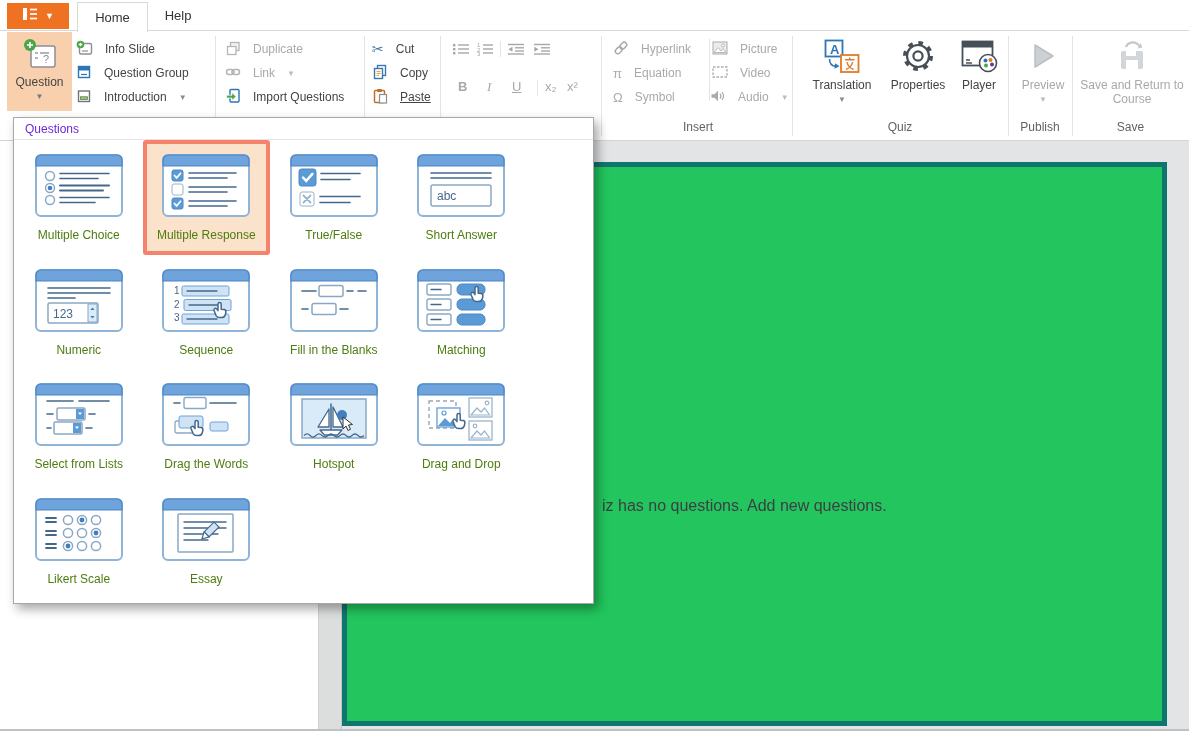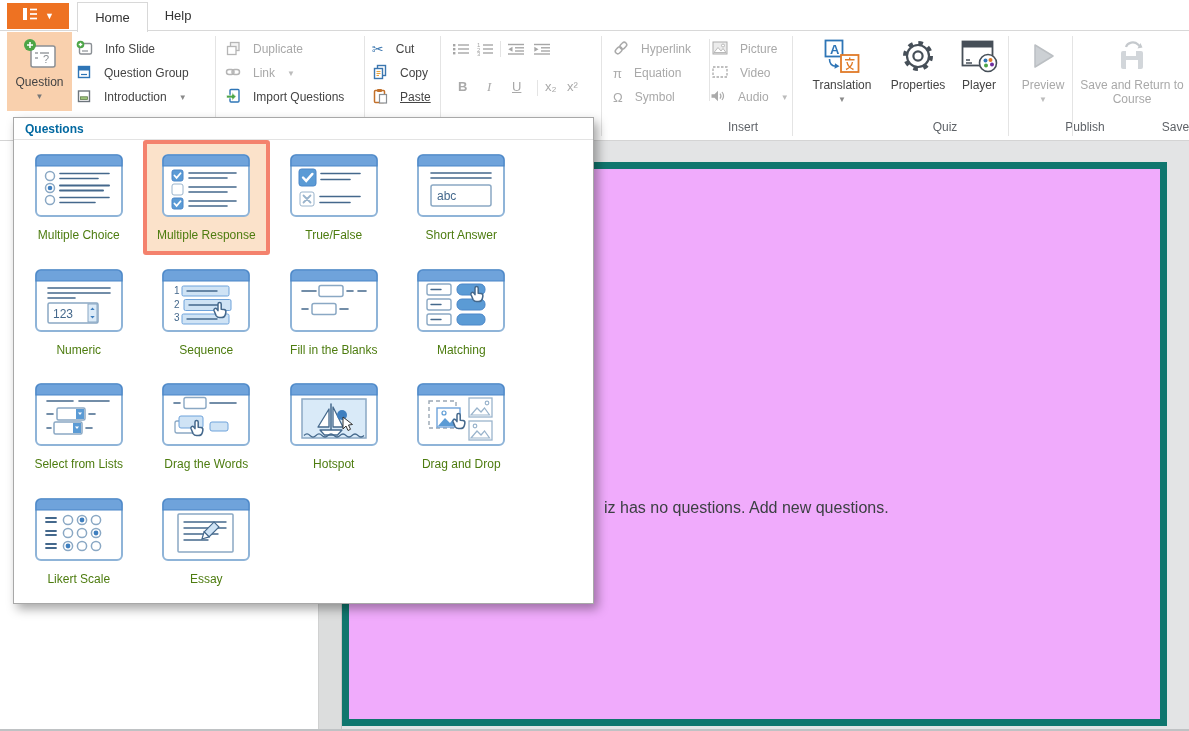--- a/index.html
+++ b/index.html
@@ -34,34 +34,34 @@
   .fbtn{position:absolute;font-size:13px;color:#a9a9a9;cursor:default;}
   .fbtn.b{font-weight:bold;}
   .fbtn.i{font-style:italic;font-family:"Liberation Serif",serif;}
   .fbtn.u{text-decoration:underline;}
   .bigbtn{position:absolute;top:3px;display:flex;flex-direction:column;align-items:center;
           font-size:12px;color:#444;cursor:pointer;}
   .bigbtn.dis{color:#a9a9a9;cursor:default;}
   .bigbtn .ic{height:44px;display:flex;align-items:center;justify-content:center;}
   .bigbtn .bl{text-align:center;line-height:14px;}
   .bigbtn .car{margin-top:3px;}
-  .glabel{position:absolute;top:89px;font-size:12px;color:#5f6368;text-align:center;cursor:default;margin-left:45px;}
+  .glabel{position:absolute;top:89px;font-size:12px;color:#5f6368;text-align:center;cursor:default;}
   
   .sidebar{position:absolute;top:141px;left:0;width:318px;bottom:2px;background:#fff;}
   .splitter{position:absolute;top:141px;left:318px;width:24px;bottom:2px;background:#dcdddd;
             border-left:1px solid #d0d1d1;border-right:1px solid #c6c7c7;box-sizing:border-box;}
   .canvasarea{position:absolute;top:141px;left:342px;right:0;bottom:2px;background:#e3e4e5;}
-  .slidepanel{position:absolute;top:21px;left:0;right:22px;bottom:3px;background:#f0abfc;
-              border:7px solid #0f766e;box-sizing:border-box;}
+  .slidepanel{position:absolute;top:21px;left:0;right:22px;bottom:3px;background:#22c55e;
+              border:5px solid #0f766e;box-sizing:border-box;}
   .emptymsg{position:absolute;left:255px;top:330px;font-size:16px;color:#3c4043;white-space:nowrap;}
   .winbottom{position:absolute;left:0;right:0;bottom:0;height:2px;background:#bfc2c4;}
   
   .menu{position:absolute;left:13px;top:117px;width:581px;height:487px;background:#fff;
         border:1px solid #a8a8a8;box-sizing:border-box;box-shadow:4px 5px 10px rgba(0,0,0,.35);z-index:50;}
-  .menu-title{position:absolute;left:11px;top:4px;font-size:12px;font-weight:bold;color:#0369a1;}
+  .menu-title{position:absolute;left:11px;top:4px;font-size:12px;font-weight:normal;color:#6d28d9;}
   .menu-sep{position:absolute;left:0;right:0;top:21px;height:1px;background:#e3e3e3;}
   .qgrid{position:absolute;left:1px;top:22px;display:grid;
          grid-template-columns:repeat(4,127.5px);grid-auto-rows:114.5px;}
   .qcell{box-sizing:border-box;display:flex;flex-direction:column;align-items:center;
          padding-top:14px;cursor:pointer;}
   .qcell .qlabel{margin-top:7px;font-size:12px;color:#4d7c0f;white-space:nowrap;}
   .qcell.hl{background:#fbe2ca;border:4px solid #f4826d;border-radius:3px;padding-top:10px;}
 </style>
 </head>
 <body>

